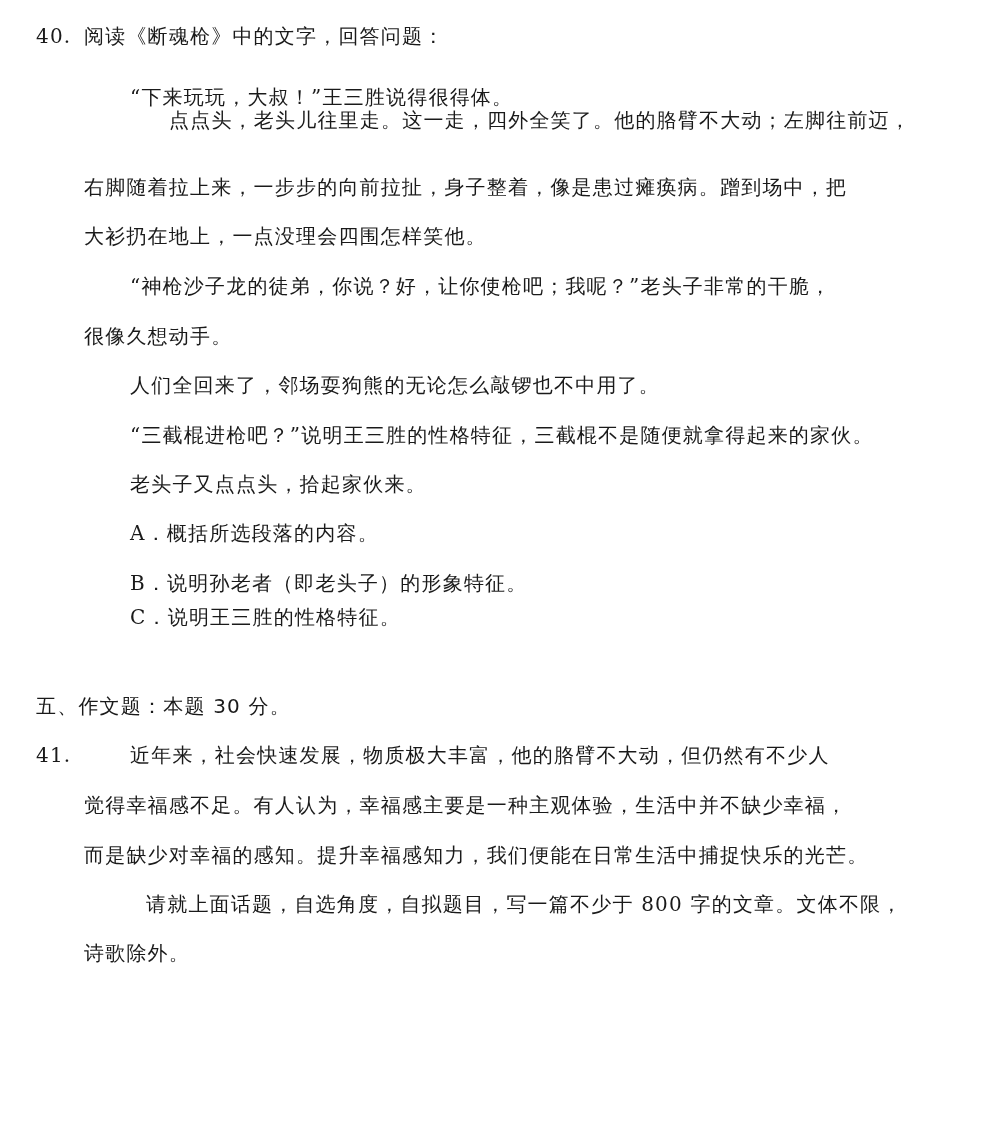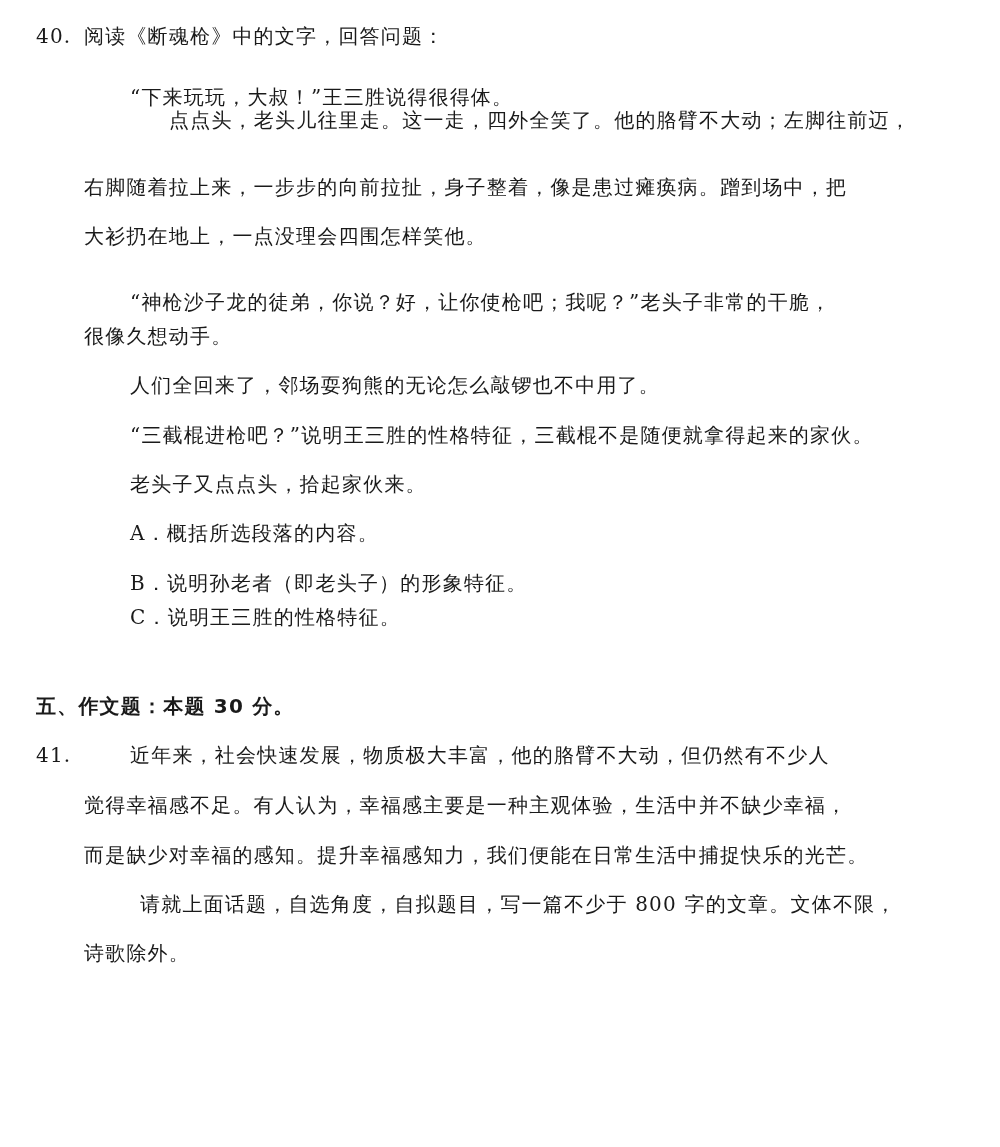--- a/index.html
+++ b/index.html
@@ -5,46 +5,46 @@
   html, body { margin: 0; padding: 0; background: #ffffff; }
   body {
     width: 1000px; height: 1147px; position: relative; overflow: hidden;
     font-family: "DejaVu Serif", "Liberation Serif", serif;
     color: #1a1a1a;
   }
   .line {
     position: absolute; font-size: 20px; line-height: 24px; white-space: nowrap;
     letter-spacing: 1.2px;
   }
-  .bold { font-weight: bold; font-family: "DejaVu Sans", "Liberation Sans", sans-serif; }
+  .bold { font-weight: normal; font-family: "DejaVu Sans", "Liberation Sans", sans-serif; }
 </style>
 </head>
 <body>
 
 <div>
   <div class="line" style="left:36px;top:24px;">40.</div>
   <div class="line" style="left:84px;top:24px;">阅读《断魂枪》中的文字，回答问题：</div>
 
   <div class="line" style="left:130px;top:85px;">“下来玩玩，大叔！”王三胜说得很得体。</div>
   <div class="line" style="left:130px;top:108px;margin-left:39px;">点点头，老头儿往里走。这一走，四外全笑了。他的胳臂不大动；左脚往前迈，</div>
   <div class="line" style="left:84px;top:175px;">右脚随着拉上来，一步步的向前拉扯，身子整着，像是患过瘫痪病。蹭到场中，把</div>
   <div class="line" style="left:84px;top:224px;">大衫扔在地上，一点没理会四围怎样笑他。</div>
-  <div class="line" style="left:130px;top:274px;margin-top:16px;">“神枪沙子龙的徒弟，你说？好，让你使枪吧；我呢？”老头子非常的干脆，</div>
+  <div class="line" style="left:130px;top:274px;">“神枪沙子龙的徒弟，你说？好，让你使枪吧；我呢？”老头子非常的干脆，</div>
   <div class="line" style="left:84px;top:324px;">很像久想动手。</div>
   <div class="line" style="left:130px;top:373px;">人们全回来了，邻场耍狗熊的无论怎么敲锣也不中用了。</div>
   <div class="line" style="left:130px;top:423px;">“三截棍进枪吧？”说明王三胜的性格特征，三截棍不是随便就拿得起来的家伙。</div>
   <div class="line" style="left:130px;top:472px;">老头子又点点头，拾起家伙来。</div>
 
   <div class="line" style="left:130px;top:521px;">A．概括所选段落的内容。</div>
   <div class="line" style="left:130px;top:571px;">B．说明孙老者（即老头子）的形象特征。</div>
   <div class="line" style="left:130px;top:605px;text-align:right;">C．说明王三胜的性格特征。</div>
 </div>
 
 <div class="line bold" style="left:36px;top:694px;">五、作文题：本题 30 分。</div>
 
 <div>
   <div class="line" style="left:36px;top:743px;">41.</div>
   <div class="line" style="left:130px;top:743px;">近年来，社会快速发展，物质极大丰富，他的胳臂不大动，但仍然有不少人</div>
   <div class="line" style="left:84px;top:793px;">觉得幸福感不足。有人认为，幸福感主要是一种主观体验，生活中并不缺少幸福，</div>
   <div class="line" style="left:84px;top:843px;">而是缺少对幸福的感知。提升幸福感知力，我们便能在日常生活中捕捉快乐的光芒。</div>
-  <div class="line" style="left:140px;top:892px;text-align:right;">请就上面话题，自选角度，自拟题目，写一篇不少于 800 字的文章。文体不限，</div>
+  <div class="line" style="left:146px;top:892px;text-align:right;">请就上面话题，自选角度，自拟题目，写一篇不少于 800 字的文章。文体不限，</div>
   <div class="line" style="left:84px;top:941px;">诗歌除外。</div>
 </div>
 
 </body></html>

